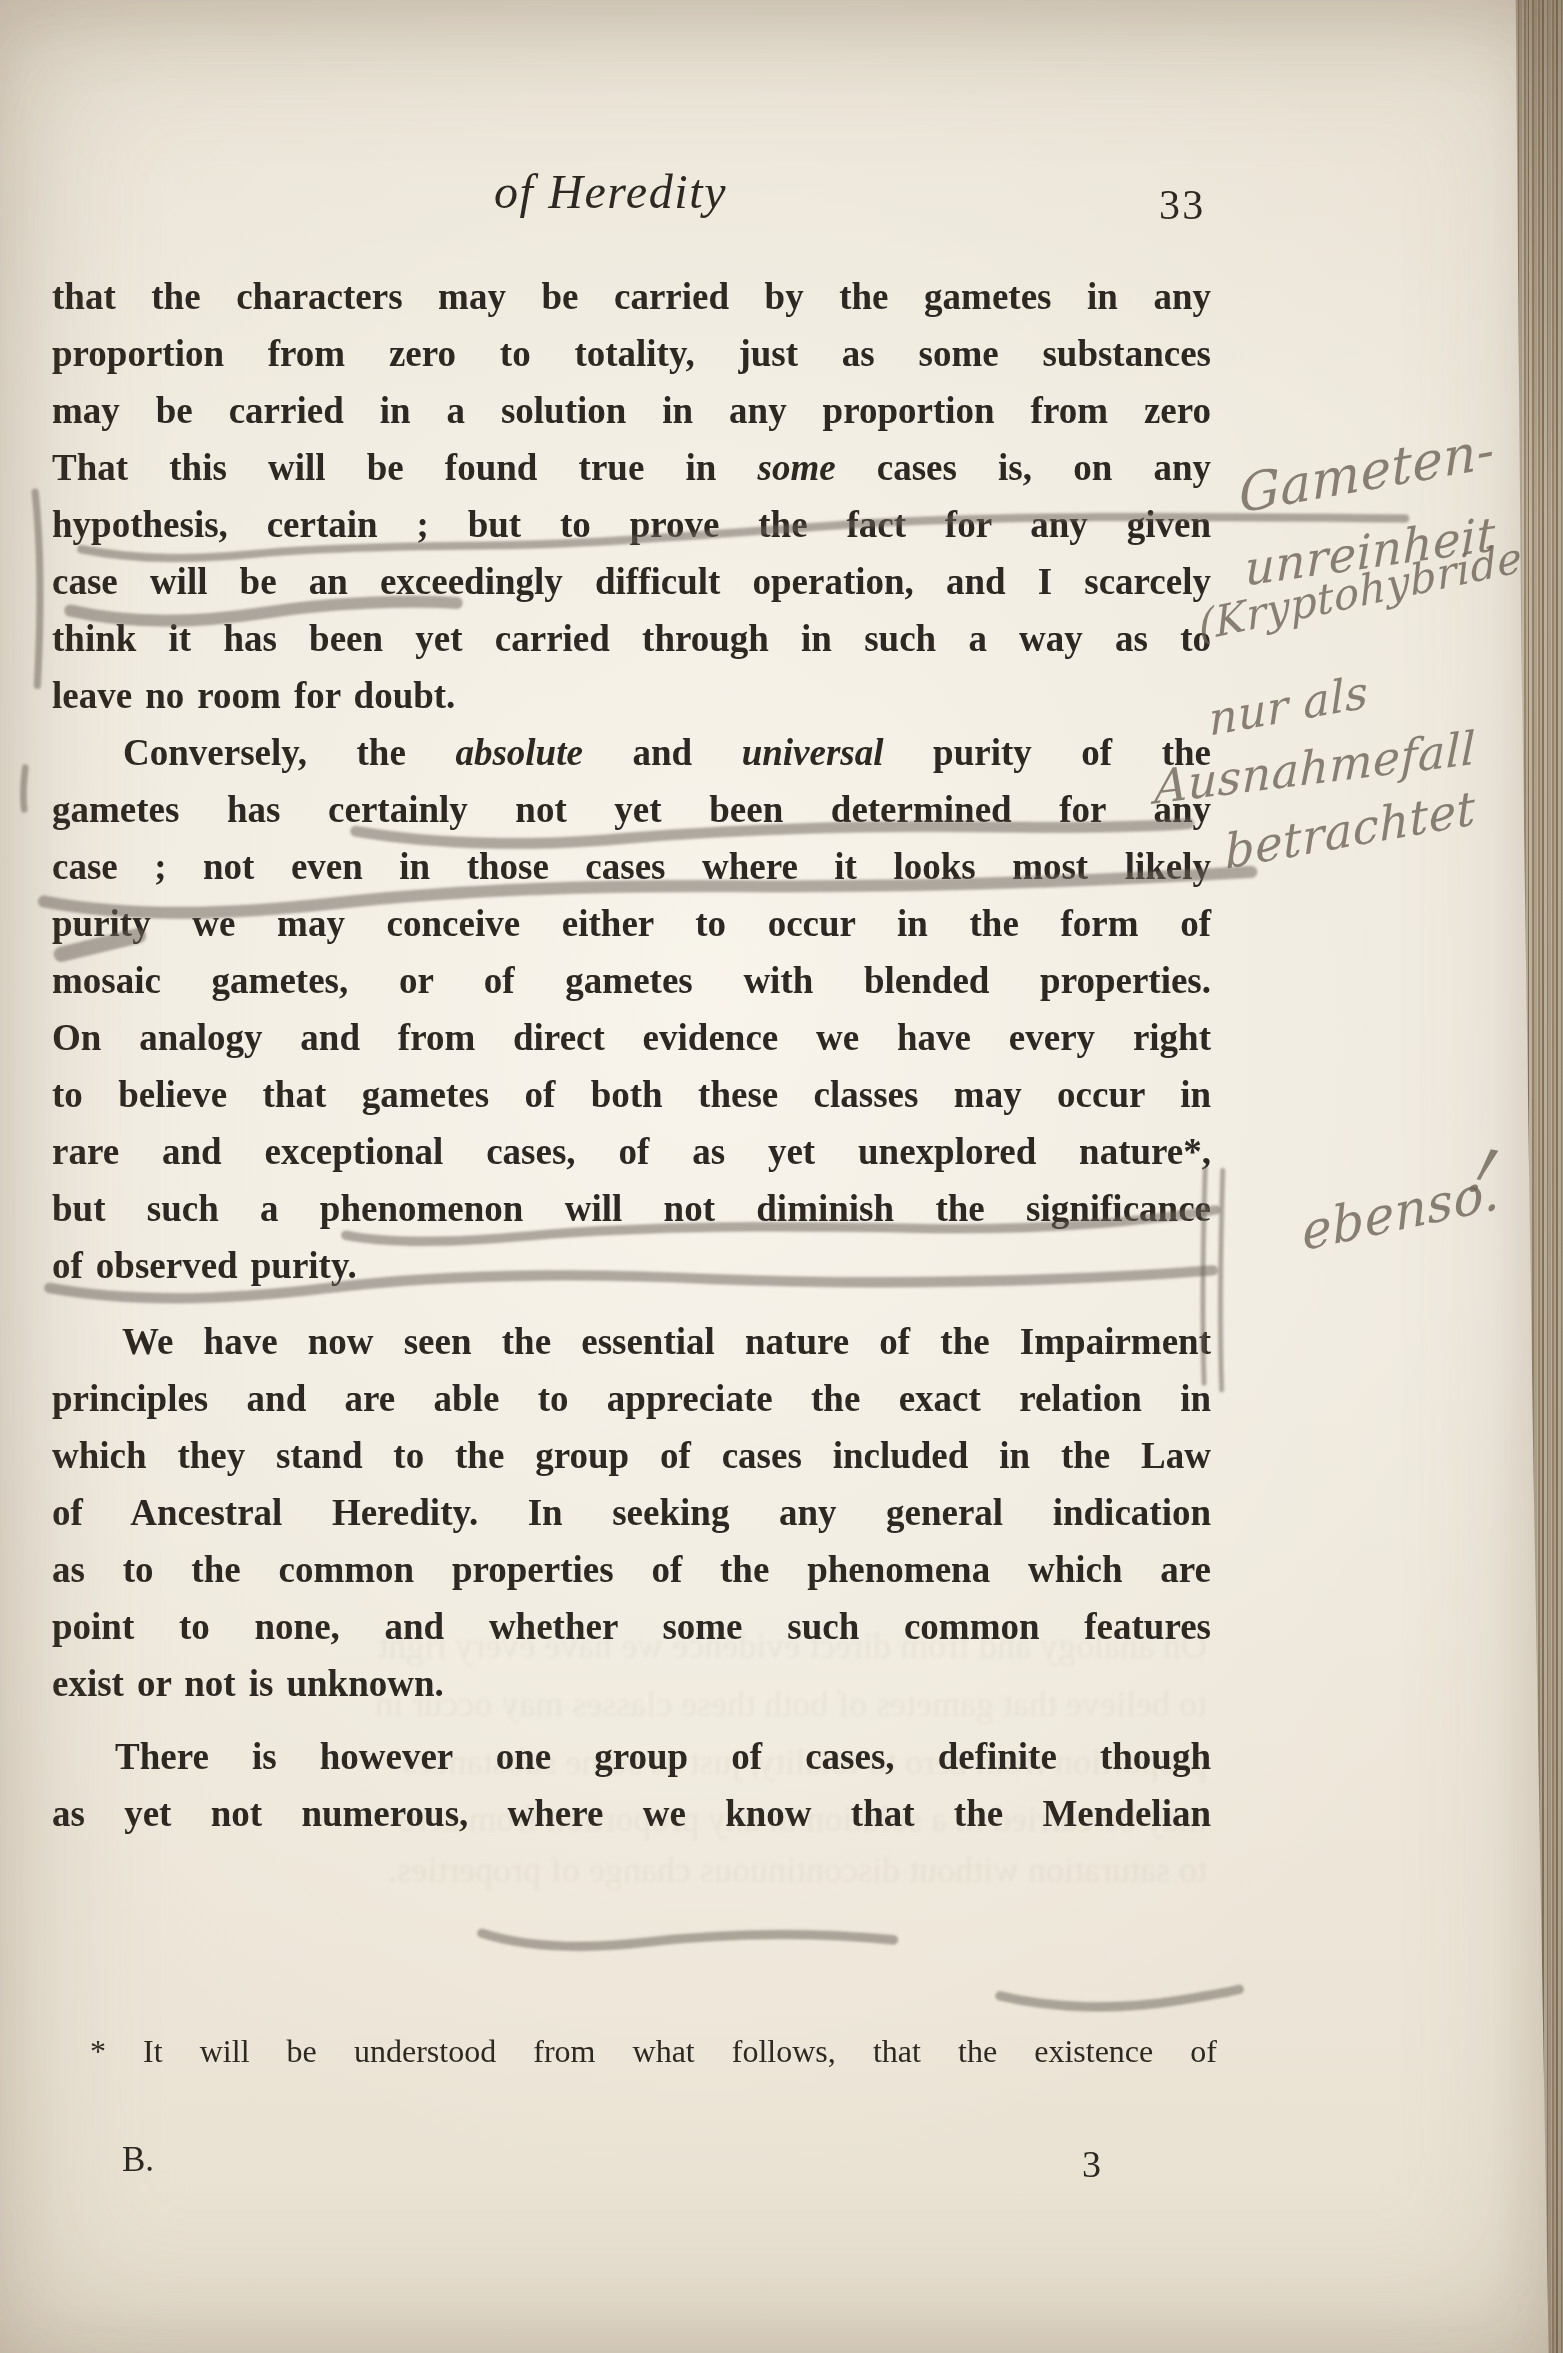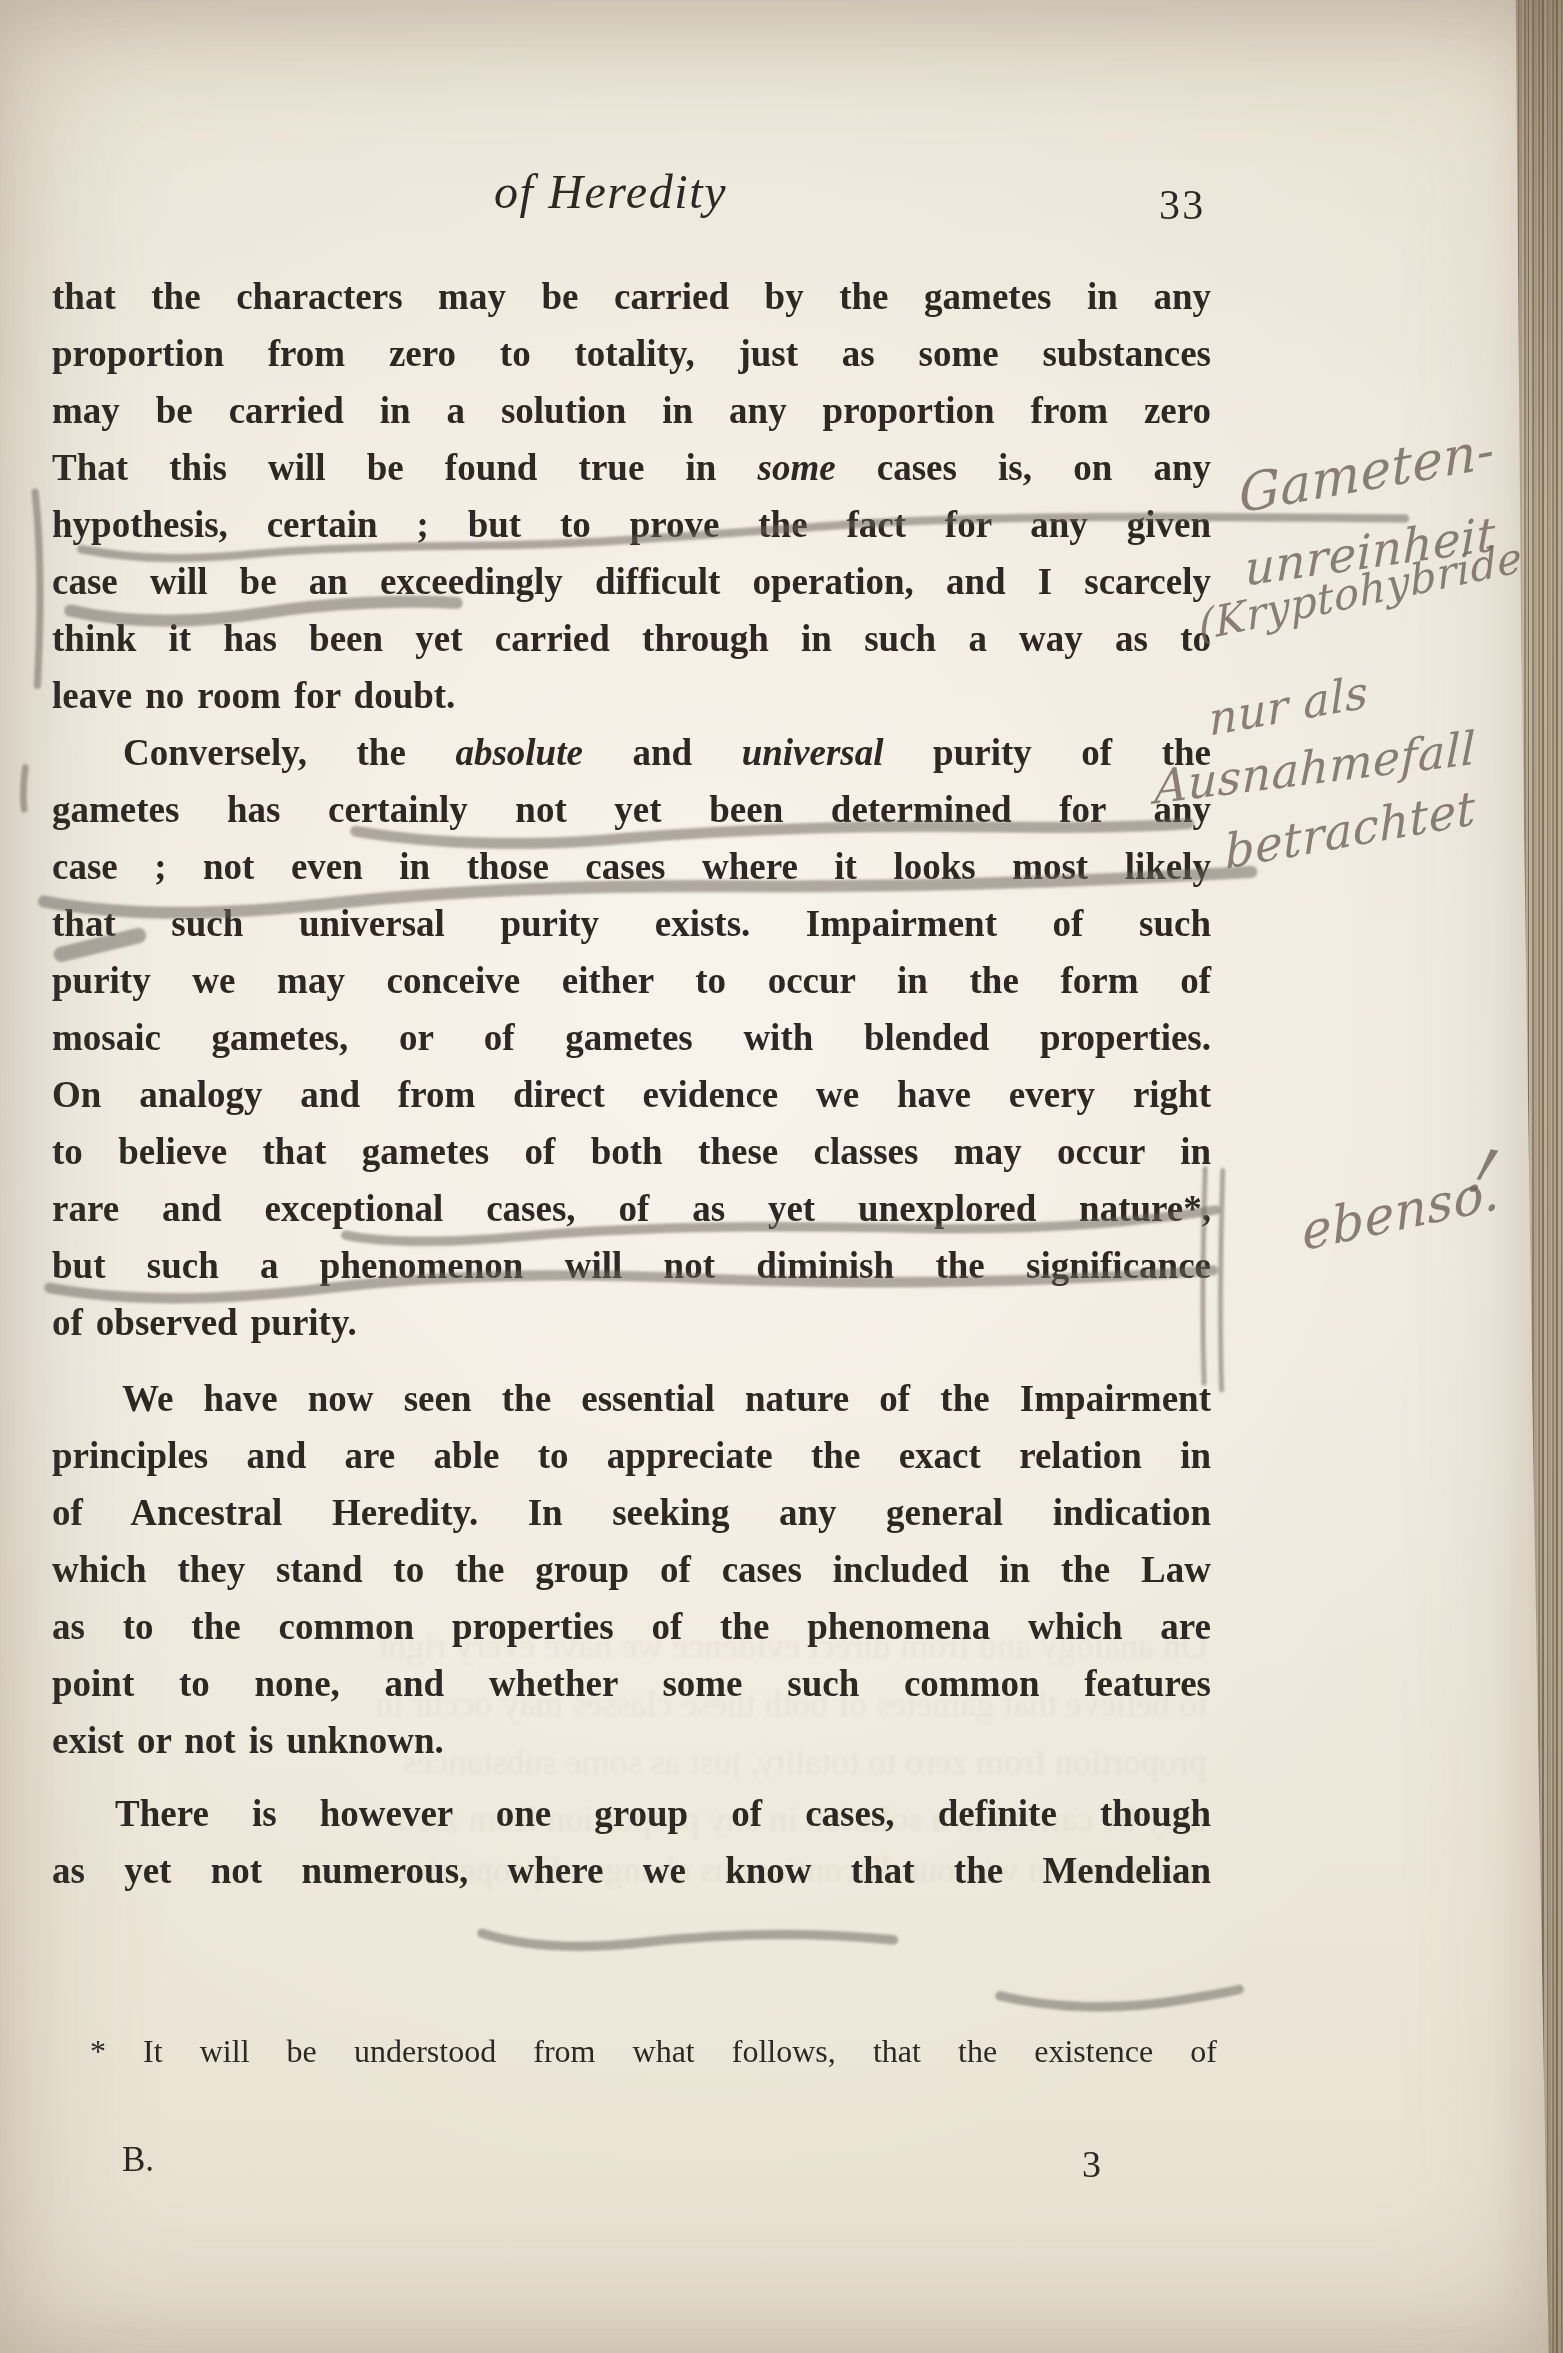--- a/index.html
+++ b/index.html
@@ -95,34 +95,33 @@
         <div class="line line-just">That this will be found true in <i>some</i> cases is, on any</div>
         <div class="line line-just">hypothesis, certain ; but to prove the fact for any given</div>
         <div class="line line-just">case will be an exceedingly difficult operation, and I scarcely</div>
         <div class="line line-just">think it has been yet carried through in such a way as to</div>
         <div class="line line-end">leave no room for doubt.</div>
       </div>
       <div class="para" style="margin-top: 0px;">
         <div class="line line-just" style="text-indent: 71px;">Conversely, the <i>absolute</i> and <i>universal</i> purity of the</div>
         <div class="line line-just">gametes has certainly not yet been determined for any</div>
         <div class="line line-just">case ; not even in those cases where it looks most likely</div>
-        <div class="line line-just">that such universal purity exists.  Impairment of such</div>
         <div class="line line-just">purity we may conceive either to occur in the form of</div>
         <div class="line line-just">mosaic gametes, or of gametes with blended properties.</div>
         <div class="line line-just">On analogy and from direct evidence we have every right</div>
         <div class="line line-just">to believe that gametes of both these classes may occur in</div>
         <div class="line line-just">rare and exceptional cases, of as yet unexplored nature*,</div>
         <div class="line line-just">but such a phenomenon will not diminish the significance</div>
         <div class="line line-end">of observed purity.</div>
       </div>
       <div class="para" style="margin-top: 18.7px;">
         <div class="line line-just" style="text-indent: 70px;">We have now seen the essential nature of the Impairment</div>
         <div class="line line-just">principles and are able to appreciate the exact relation in</div>
+        <div class="line line-just">which they stand to the group of cases included in the Law</div>
         <div class="line line-just">of Ancestral Heredity.  In seeking any general indication</div>
-        <div class="line line-just">which they stand to the group of cases included in the Law</div>
         <div class="line line-just">as to the common properties of the phenomena which are</div>
         <div class="line line-just">point to none, and whether some such common features</div>
         <div class="line line-end">exist or not is unknown.</div>
       </div>
       <div class="para" style="margin-top: 16.5px;">
         <div class="line line-just" style="text-indent: 63px;">There is however one group of cases, definite though</div>
         <div class="line line-just">as yet not numerous, where we know that the Mendelian</div>
       </div>
     </main>
 

